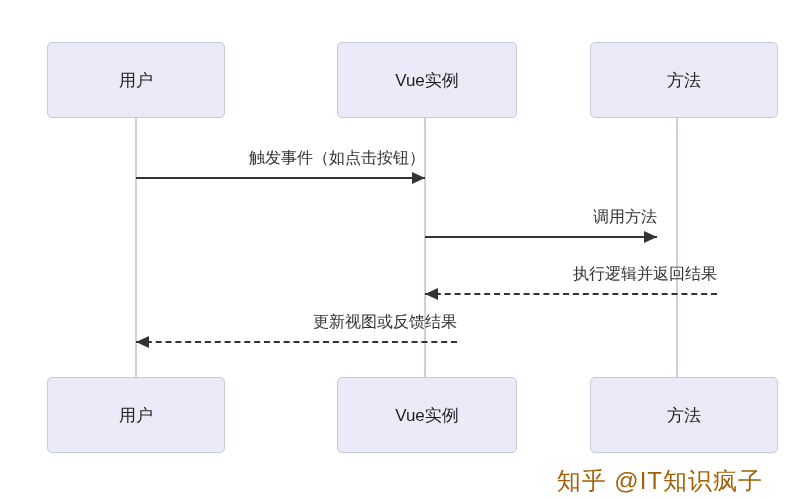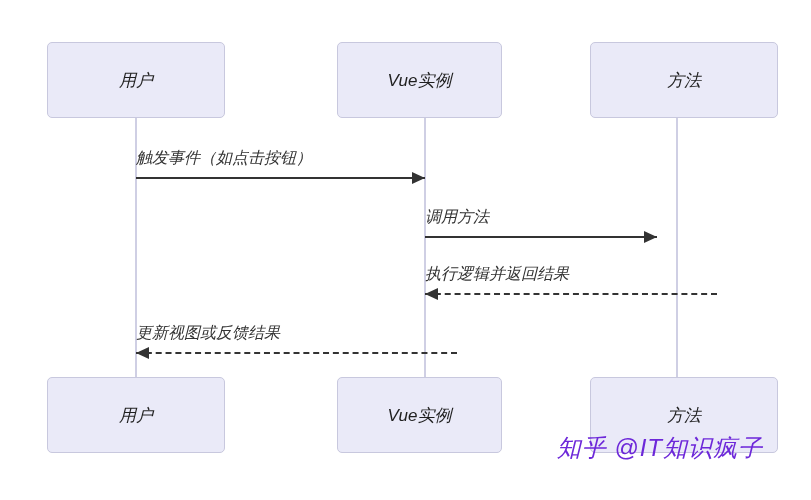--- a/index.html
+++ b/index.html
@@ -1,15 +1,15 @@
 <!DOCTYPE html>
 <html><head>
 <meta charset="utf-8">
 <style>
-  * { margin: 0; padding: 0; box-sizing: border-box; font-style: italic; }
+  * { margin: 0; padding: 0; box-sizing: border-box; }
   html, body { background: #ffffff; }
   body { font-family: "Liberation Sans", "DejaVu Sans", sans-serif; }
 
   .canvas {
     position: relative;
     width: 811px;
     height: 500px;
     background: #ffffff;
     overflow: hidden;
   }
@@ -23,46 +23,46 @@
     border-radius: 5px;
     display: flex;
     align-items: center;
     justify-content: center;
     font-size: 17px;
     color: #1f1f1f;
   }
   .actor.top    { top: 42px; }
   .actor.bottom { top: 377px; }
   .actor-user   { left: 47px;  width: 178px; }
-  .actor-vue    { left: 337px; width: 165px; }
+  .actor-vue    { left: 337px; width: 180px; }
   .actor-method { left: 590px; width: 188px; }
 
   
   .lifeline {
     position: absolute;
     top: 118px;
     height: 259px;
     width: 2px;
     background: #CFCFE4;
   }
   .lifeline-user   { left: 135px; }
   .lifeline-vue    { left: 424px; }
   .lifeline-method { left: 676px; }
 
   
   .message { position: absolute; }
   .msg-1 { left: 136px; width: 289px; top: 147px; }
   .msg-2 { left: 425px; width: 232px; top: 206px; }
   .msg-3 { left: 425px; width: 292px; top: 263px; }
-  .msg-4 { left: 136px; width: 321px; top: 322px; }
+  .msg-4 { left: 136px; width: 321px; top: 311px; }
 
   .msg-label {
     height: 22px;
     line-height: 22px;
-    text-align: left;
+    text-align: right;
     font-size: 16px;
     color: #333333;
     white-space: nowrap;
   }
   .line-row { position: relative; height: 14px; margin-top: 2px; }
   .line {
     position: absolute;
     left: 0; right: 0; top: 6px;
     border-top: 2px solid #333333;
   }
@@ -73,25 +73,25 @@
     width: 0; height: 0;
     border-top: 6px solid transparent;
     border-bottom: 6px solid transparent;
   }
   .arrowhead.right { right: 0; border-left: 13px solid #333333; }
   .arrowhead.left  { left: 0;  border-right: 13px solid #333333; }
 
   
   .watermark {
     position: absolute;
-    top: 432px;
+    top: 465px;
     right: 48px;
     font-size: 24px;
     letter-spacing: 1px;
-    color: #6d28d9;
+    color: #a16207;
     white-space: nowrap;
   }
 </style>
 </head>
 <body>
 
 <div class="canvas">
 
   <div class="actor top actor-user">
     <span>用户</span>

